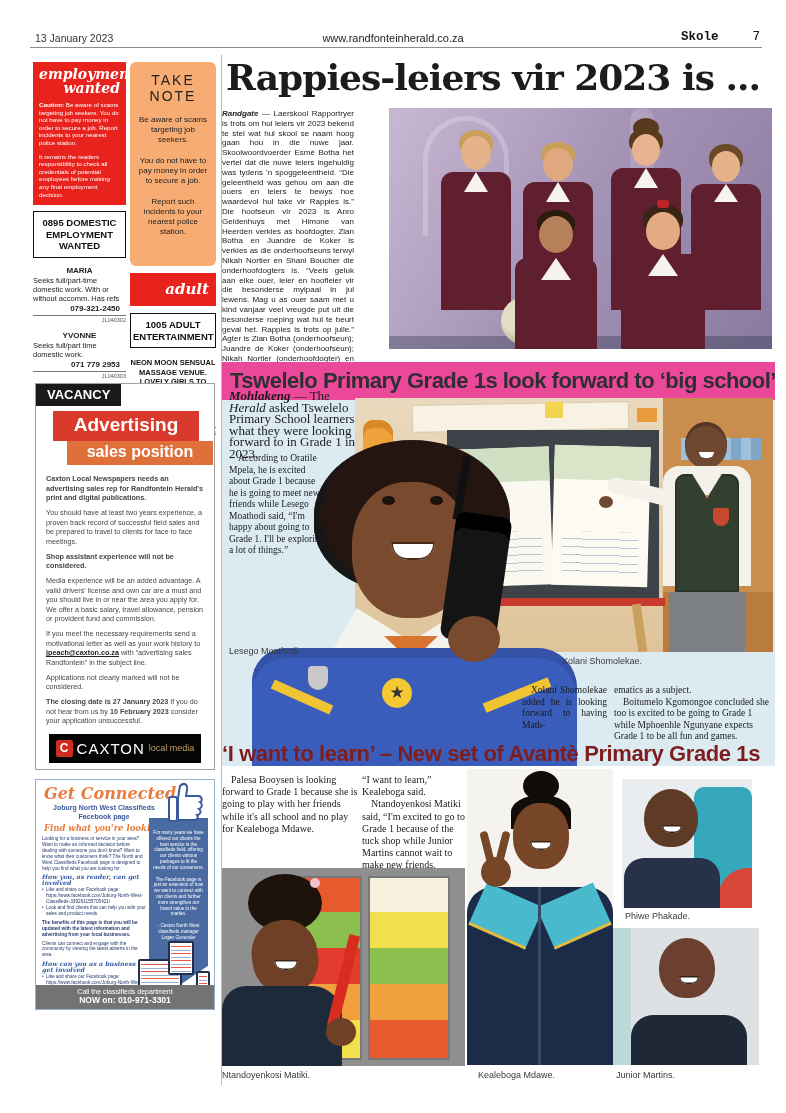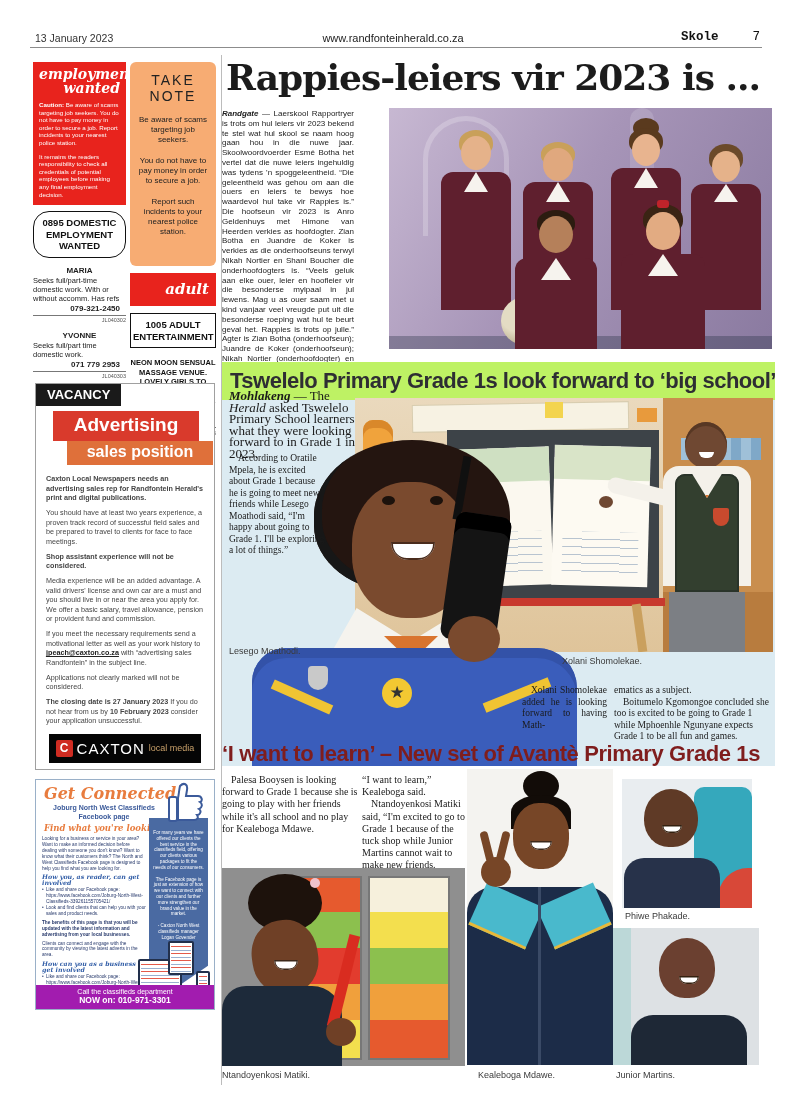--- a/index.html
+++ b/index.html
@@ -18,21 +18,21 @@
   
   .colA { left:33px; top:62px; width:93px; }
   .colB { left:130px; top:62px; width:86px; }
   .redbox { background:#e8231d; color:#fff; }
   .ew-box { height:143px; padding:5px 6px; }
   .ew-title { font-family:"DejaVu Serif", serif; font-style:italic; font-weight:bold; font-size:14px; text-align:right; line-height:14px; }
   .ew-caution { font-size:6.2px; line-height:7.6px; margin-top:6px; }
   .ew-caution .b { font-weight:bold; }
   .ew-note { font-size:6.2px; line-height:7.6px; margin-top:6px; }
   .borderbox { border:1.5px solid #111; background:#fff; text-align:center; font-weight:bold; font-size:9.5px; line-height:11.5px; padding:5px 2px; color:#111; }
-  .dom-box { margin-top:6px;border-radius:16px; }
+  .dom-box { margin-top:6px; }
   .listing { margin-top:8px; color:#222; }
   .listing .nm { text-align:center; font-weight:bold; font-size:8px; }
   .listing .tx { font-size:7.5px; line-height:9px; margin-top:1px; }
   .listing .ph { font-weight:bold; font-size:8px; text-align:right; padding-right:6px; margin-top:1px; }
   .listing .ref { border-top:1px solid #777; margin-top:2px; padding-top:1px; text-align:right; font-size:5.5px; color:#555; }
   .note-box { background:#f7ac73; border-radius:6px; height:204px; padding:10px 5px; text-align:center; color:#222; }
   .note-title { font-size:14px; letter-spacing:2px; line-height:16px; }
   .note-line { font-size:8px; line-height:10px; margin-top:11px; }
   .adult-box { margin-top:7px; height:33px; text-align:right; padding:7px 7px 0 0; font-family:"DejaVu Serif", serif; font-style:italic; font-weight:bold; font-size:15px; }
   .ae-box { margin-top:7px; }
@@ -68,21 +68,21 @@
   .gc-body .b { font-weight:bold; }
   .gc-body ul { list-style:none; margin-bottom:3px; }
   .gc-body li { padding-left:4px; position:relative; }
   .gc-body li:before { content:"•"; position:absolute; left:0; }
   .gc-devices { position:absolute; right:4px; bottom:14px; width:72px; height:54px; }
   .dev { position:absolute; background:#fff; border:2px solid #22304c; border-radius:2px; }
   .dev .scr { position:absolute; inset:1px; background:repeating-linear-gradient(#fff 0 2px, #e45a4a 2px 3px, #fff 3px 6px, #9ab0d0 6px 7px); }
   .dev-laptop { left:0; bottom:4px; width:44px; height:32px; }
   .dev-tab { right:16px; top:0; width:26px; height:34px; }
   .dev-ph { right:0; bottom:0; width:14px; height:24px; }
-  .gc-foot { position:absolute; left:0; right:0; bottom:0; height:24px; background:#a21caf; color:#fff; text-align:center; padding-top:3px; }
+  .gc-foot { position:absolute; left:0; right:0; bottom:0; height:24px; background:#737373; color:#fff; text-align:center; padding-top:3px; }
   .gc-foot .l1 { font-size:7px; }
   .gc-foot .l2 { font-size:8.5px; font-weight:bold; }
 
   
   .rap-headline { left:226px; top:56px; font-family:"DejaVu Serif", serif; font-weight:bold; font-size:36px; letter-spacing:-1px; color:#1c1c1c; white-space:nowrap; }
   .rap-col { left:222px; top:109px; width:132px; height:256px; font-size:8px; line-height:9.8px; text-align:justify; color:#222; overflow:hidden; }
   .dl { font-weight:bold; font-style:italic; }
   .serif { font-family:"Liberation Serif", serif; }
   .it { font-style:italic; }
   .caption { font-size:9px; color:#3a3a3a; }
@@ -95,21 +95,21 @@
   .fig .hair { position:absolute; border-radius:50% 50% 42% 42%; }
   .fig .head { position:absolute; border-radius:50%; }
   .fig .blazer { position:absolute; background:#5f1f2e; border-radius:12px 12px 0 0; }
   .fig .shirt { position:absolute; background:#f6f3ee; clip-path:polygon(50% 0,100% 100%,0 100%); }
   .globe { position:absolute; left:112px; bottom:4px; width:48px; height:48px; border-radius:50%; background:radial-gradient(circle at 35% 35%, #e4dcc4 0 40%, #b9ac8c 75%, #8d7f63); }
   .globe-stand { position:absolute; left:128px; bottom:0; width:16px; height:8px; background:#3a3430; }
   .apple { position:absolute; left:246px; bottom:4px; width:22px; height:20px; border-radius:50% 50% 46% 46%; background:radial-gradient(circle at 35% 30%, #e0473a, #b01e14); }
   .tbl { position:absolute; left:0; right:0; bottom:0; height:13px; background:rgba(40,50,70,0.35); }
 
   .tsw-box { left:222px; top:362px; width:553px; height:404px; background:#dcebf2; }
-  .tsw-head { height:38px; background:#bef264; font-weight:bold; font-size:22px; letter-spacing:-0.5px; color:#2e2e33; line-height:38px; padding-left:8px; white-space:nowrap; overflow:hidden; }
+  .tsw-head { height:38px; background:#ec4899; font-weight:bold; font-size:22px; letter-spacing:-0.5px; color:#2e2e33; line-height:38px; padding-left:8px; white-space:nowrap; overflow:hidden; }
   .tsw-p1 { position:absolute; left:7px; top:28px; width:127px; font-size:13px; line-height:11.5px; color:#1a1a1a; }
   .tsw-p2 { position:absolute; left:7px; top:91px; width:96px; font-size:9.5px; line-height:11.5px; color:#1a1a1a; }
   .cap-lesego { position:absolute; left:7px; top:284px; }
   .cap-xolani { position:absolute; left:340px; top:294px; }
   .tsw-mini-a { position:absolute; left:300px; top:323px; width:85px; font-size:9.5px; line-height:11.5px; text-align:justify; color:#1a1a1a; }
   .tsw-mini-b { position:absolute; left:392px; top:323px; width:155px; font-size:9.5px; line-height:11.5px; color:#1a1a1a; }
   .indent { text-indent:9px; }
 
   .class-photo { position:absolute; left:133px; top:36px; width:418px; height:254px; background:linear-gradient(#ead9bd,#dfc49a); }
   .shelf { position:absolute; right:0; top:0; width:110px; height:100%; background:#c98e4e; box-shadow:inset 0 -60px 0 #b87c3e, inset 0 -120px 0 #c98e4e, inset 0 -62px 0 #8a5a28; }

